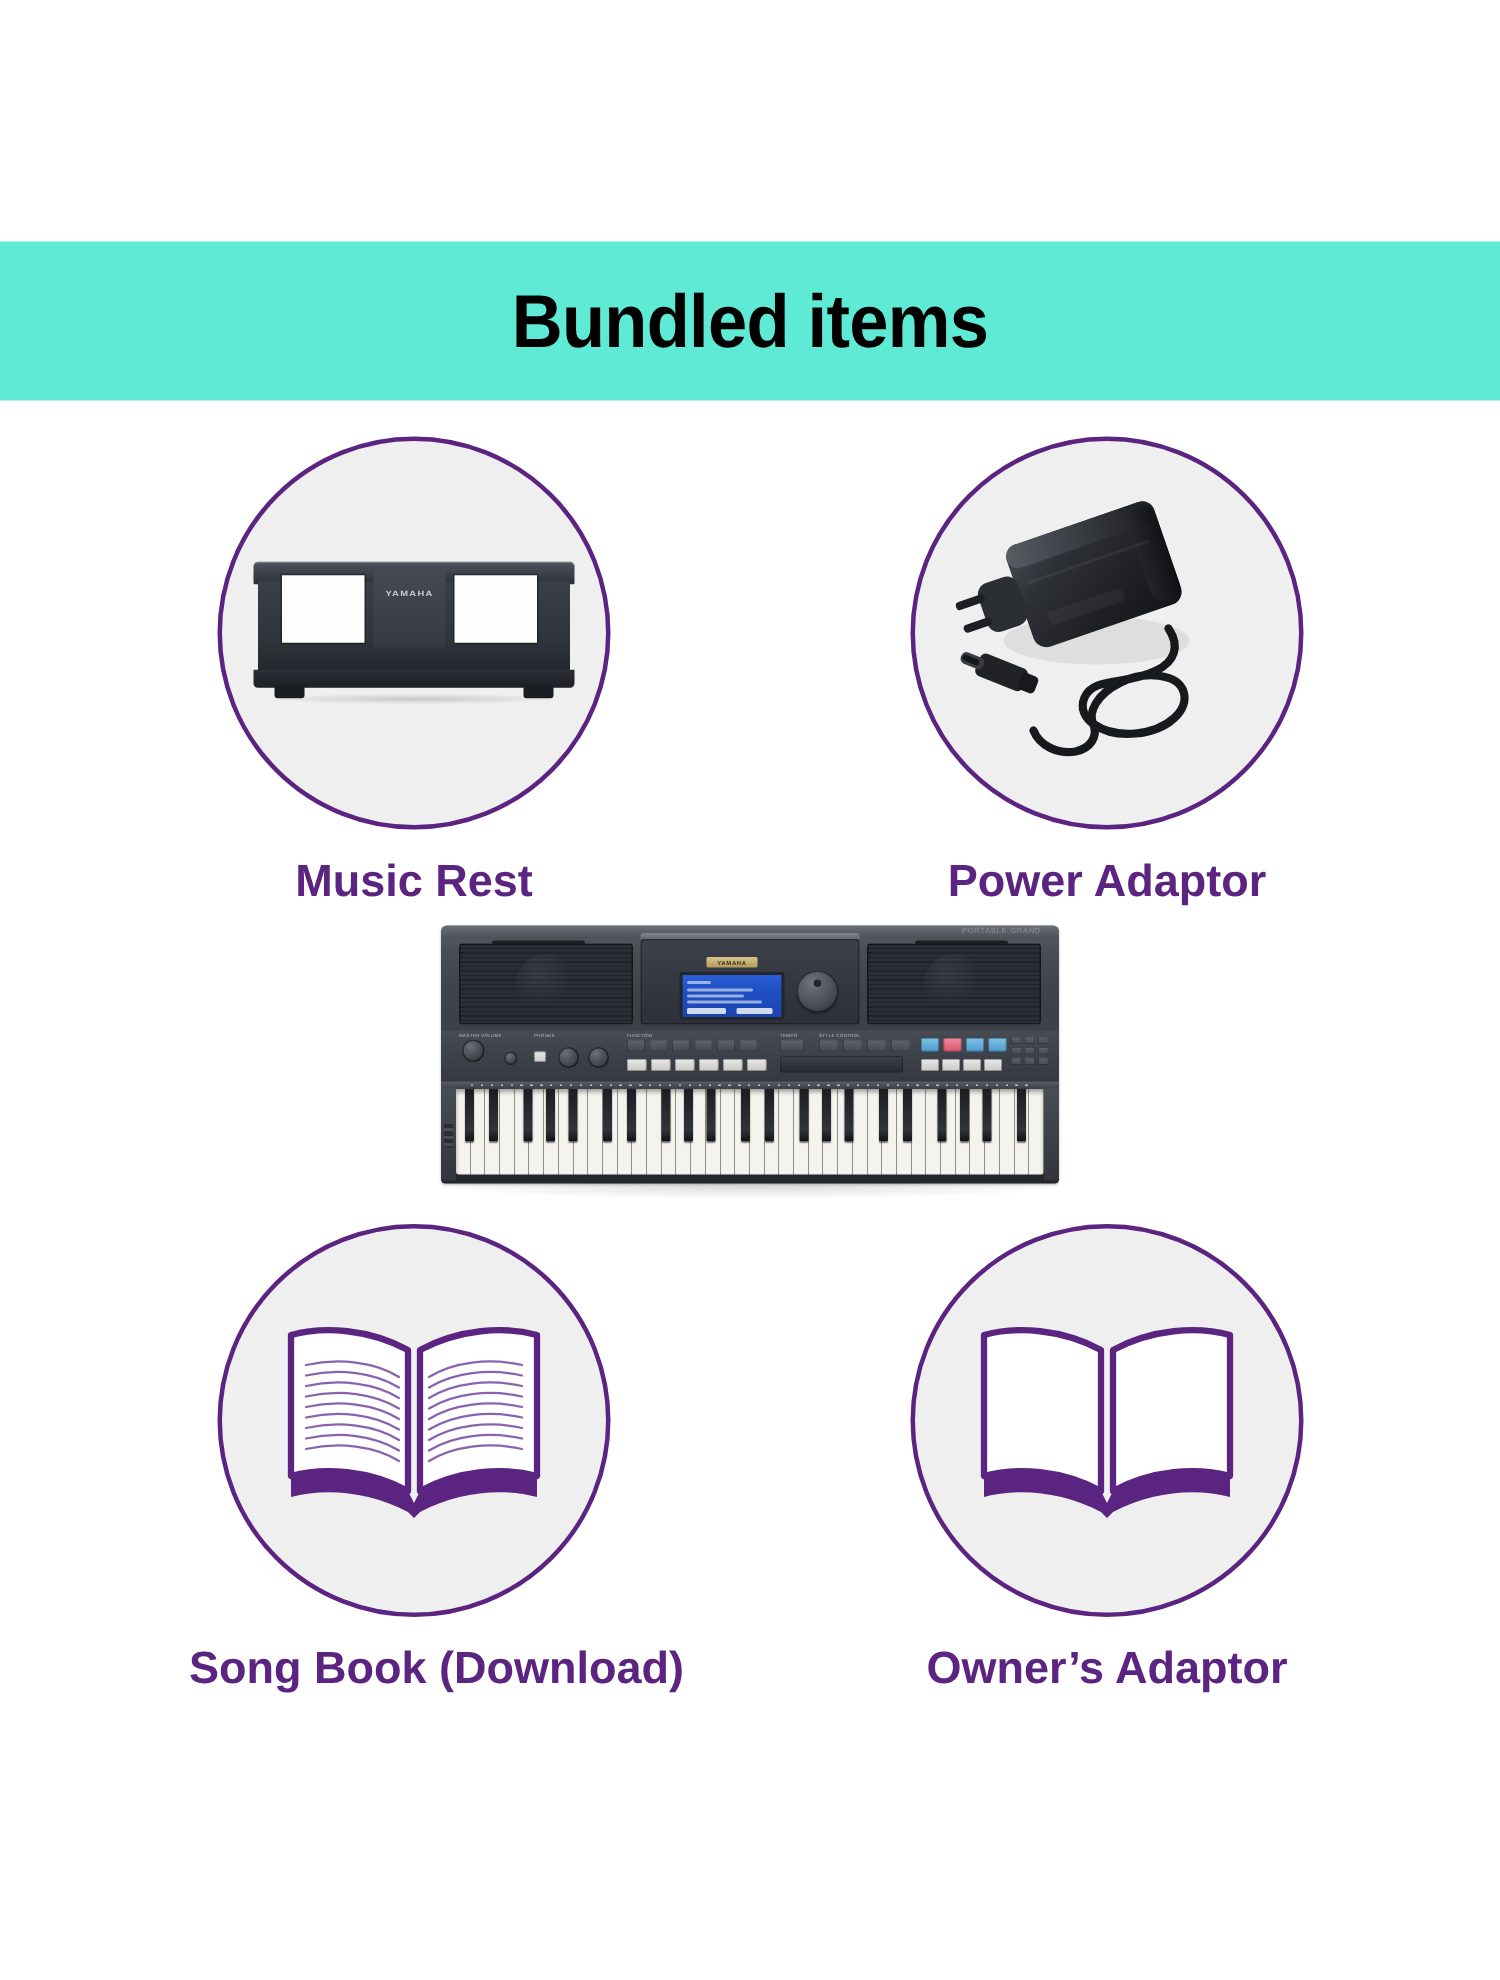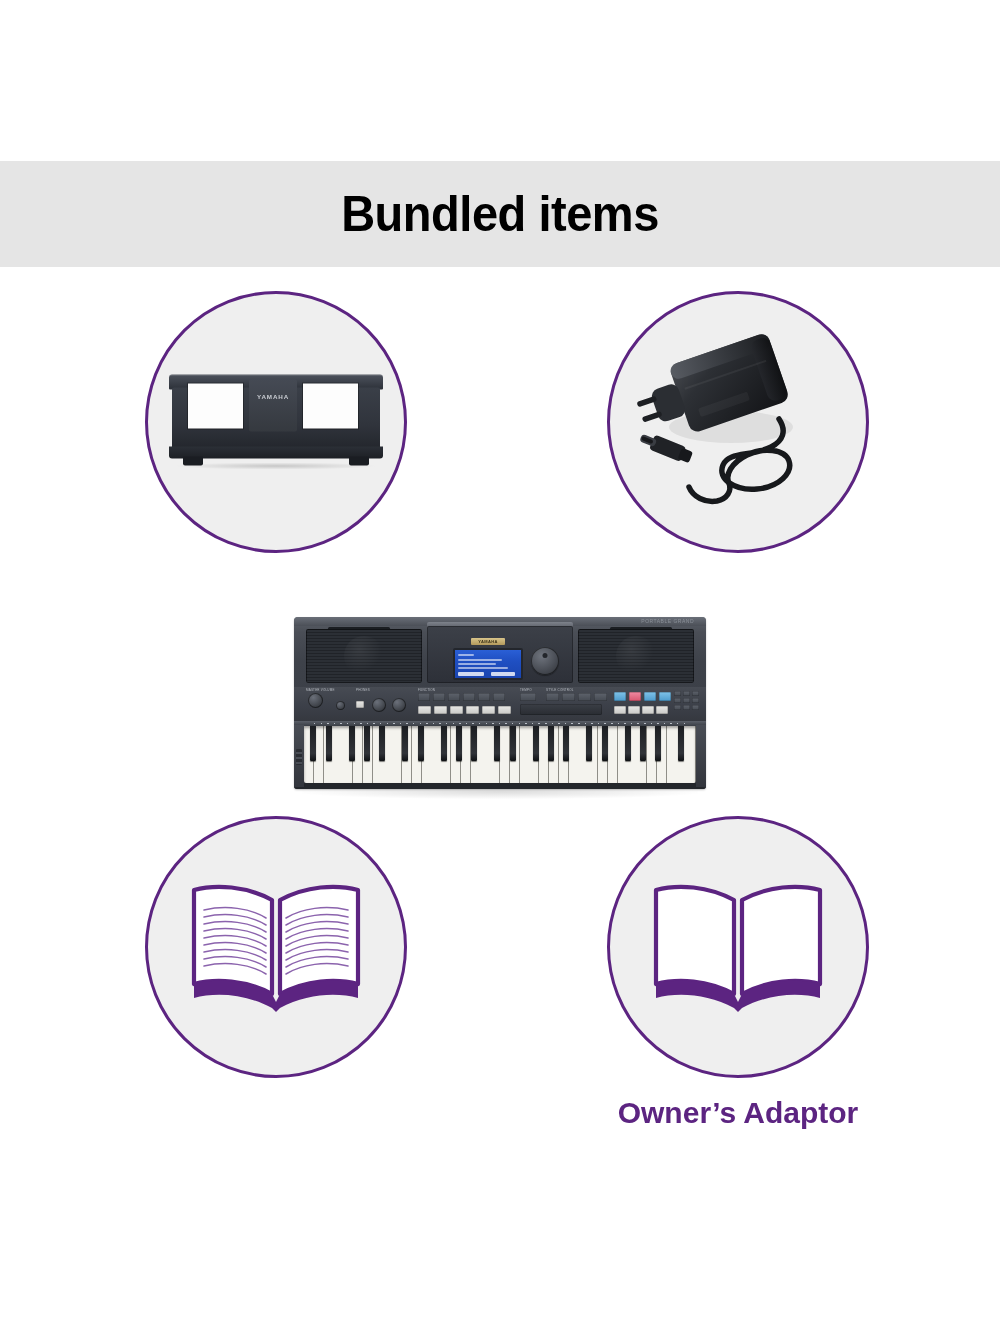--- a/index.html
+++ b/index.html
@@ -17,21 +17,21 @@
     -webkit-font-smoothing: antialiased;
   }
 
   
   #header-band {
     position: absolute;
     left: 0;
     top: 161px;
     width: 1000px;
     height: 106px;
-    background: #e5e5e5;
+    background: #5eead4;
     display: flex;
     align-items: center;
     justify-content: center;
   }
   #page-title {
     font-family: "Liberation Sans Narrow", "Liberation Sans", sans-serif;
     font-weight: bold;
     font-size: 50px;
     letter-spacing: -0.5px;
     color: #000000;
@@ -386,20 +386,21 @@
       <div class="mr-win right"></div>
       <div class="mr-center">
         <div class="mr-logo">YAMAHA</div>
       </div>
       <div class="mr-base"></div>
       <div class="mr-foot l"></div>
       <div class="mr-foot r"></div>
       <div class="mr-shadow"></div>
     </div>
   </div>
+  <div class="item-label">Music Rest</div>
 </div>
 
 <div class="item-cell" id="cell-power-adaptor">
   <div class="item-circle">
     <div class="pa-wrap">
       <svg viewBox="0 0 214 214" width="214" height="214" aria-hidden="true">
         <defs>
           <linearGradient id="paBody" x1="0" y1="0" x2="1" y2="1">
             <stop offset="0%" stop-color="#4a4d53"></stop>
             <stop offset="30%" stop-color="#2d3035"></stop>
@@ -439,20 +440,21 @@
 
         <g transform="rotate(22 48 140)">
           <rect x="18" y="130" width="34" height="16" rx="4" fill="#202226"></rect>
           <rect x="6" y="134" width="16" height="8" rx="3.5" fill="#3a3d43"></rect>
           <rect x="7" y="136" width="12" height="4" rx="2" fill="#17181b"></rect>
           <rect x="48" y="132" width="12" height="12" rx="3" fill="#17191c"></rect>
         </g>
       </svg>
     </div>
   </div>
+  <div class="item-label">Power Adaptor</div>
 </div>
 
 <div id="keyboard">
   <div class="kb-shadow"></div>
   <div class="kb-body">
 
     <div class="kb-toprail">
       <span class="kb-brand">PORTABLE GRAND</span>
     </div>
     <div class="kb-slot l"></div>
@@ -599,20 +601,21 @@
         <path d="M162,73 C140,68 116,71 100,81"></path>
         <path d="M162,80 C140,75 116,78 100,88"></path>
         <path d="M162,87 C140,82 116,85 100,95"></path>
         <path d="M162,94 C140,89 116,92 100,102"></path>
       </g>
 
       <path d="M8,112 C30,106 60,108 86,122 L90,130 L94,122 C120,108 150,106 172,112
                L172,126 C150,120 120,122 94,136 L90,140 L86,136 C60,122 30,120 8,126 Z" fill="#5c2481"></path>
     </svg>
   </div>
+  <div class="item-label">Song Book (Download)</div>
 </div>
 
 <div class="item-cell" id="cell-owners-manual">
   <div class="item-circle">
     <svg class="book-svg" viewBox="0 0 180 150">
       <path d="M8,18 C30,12 60,14 86,28 L86,122 C60,108 30,106 8,112 Z" fill="#ffffff" stroke="#5c2481" stroke-width="4.2" stroke-linejoin="round"></path>
       <path d="M172,18 C150,12 120,14 94,28 L94,122 C120,108 150,106 172,112 Z" fill="#ffffff" stroke="#5c2481" stroke-width="4.2" stroke-linejoin="round"></path>
       <path d="M8,112 C30,106 60,108 86,122 L90,130 L94,122 C120,108 150,106 172,112
                L172,126 C150,120 120,122 94,136 L90,140 L86,136 C60,122 30,120 8,126 Z" fill="#5c2481"></path>
     </svg>

